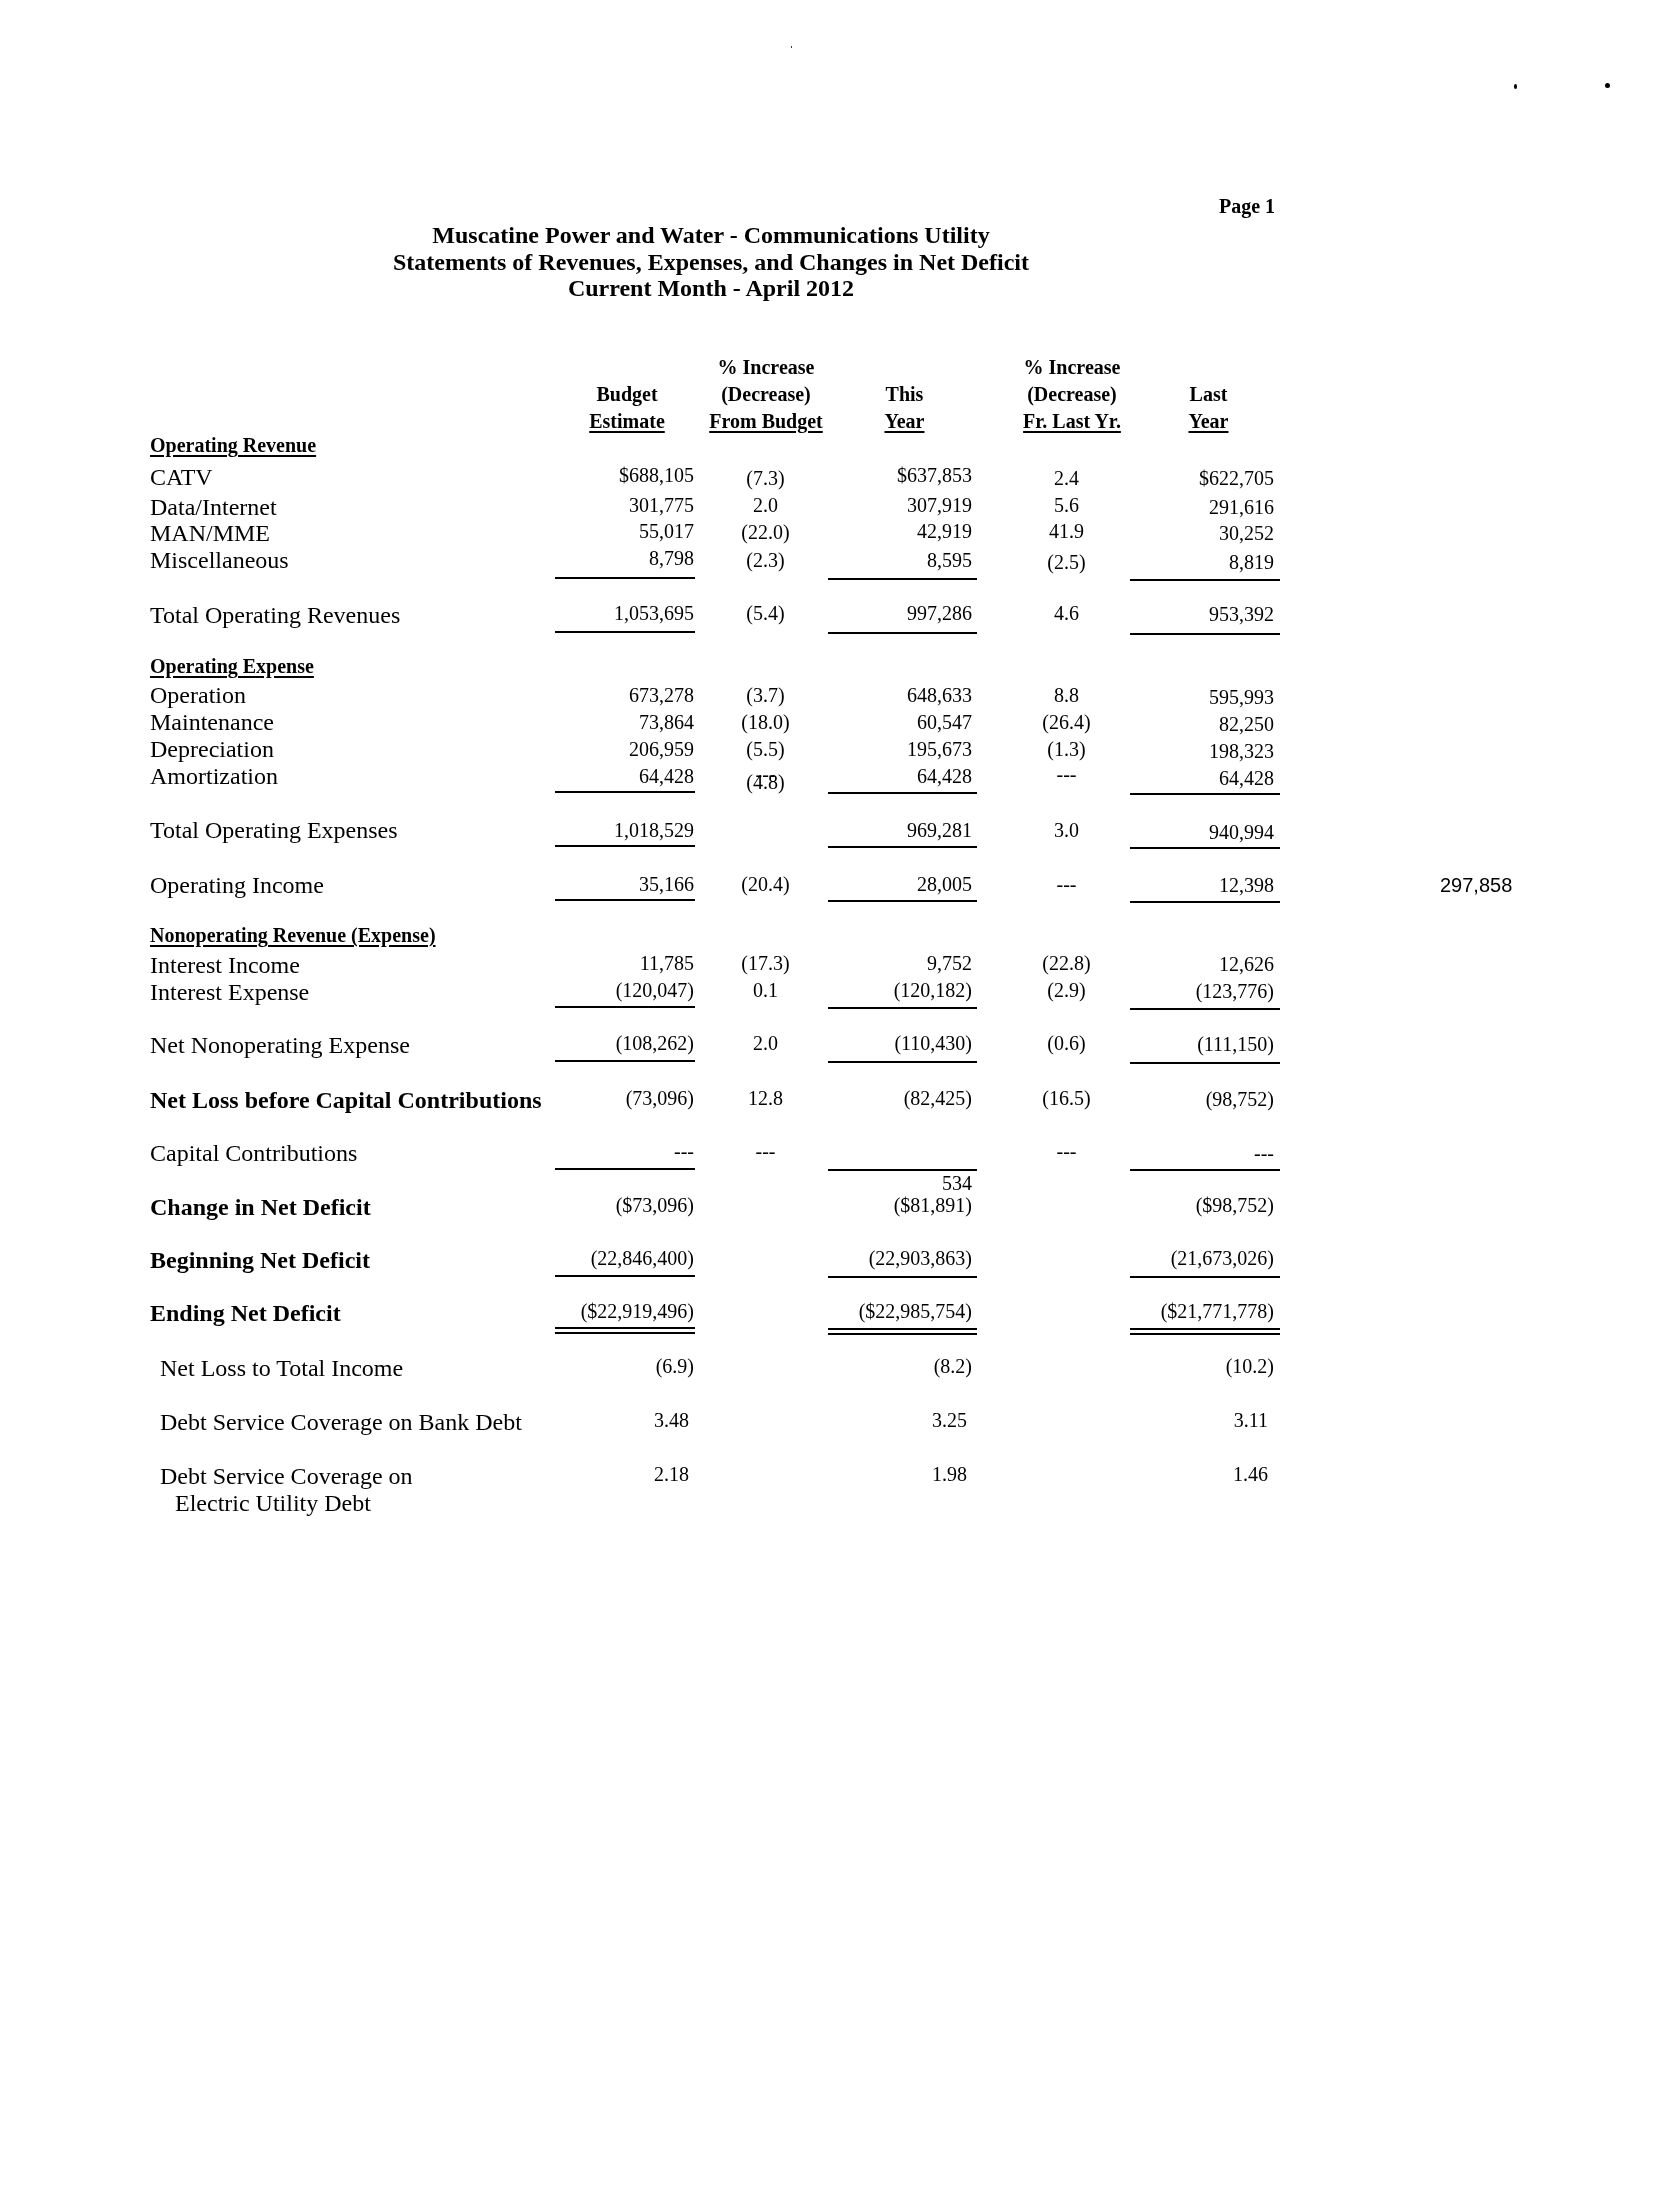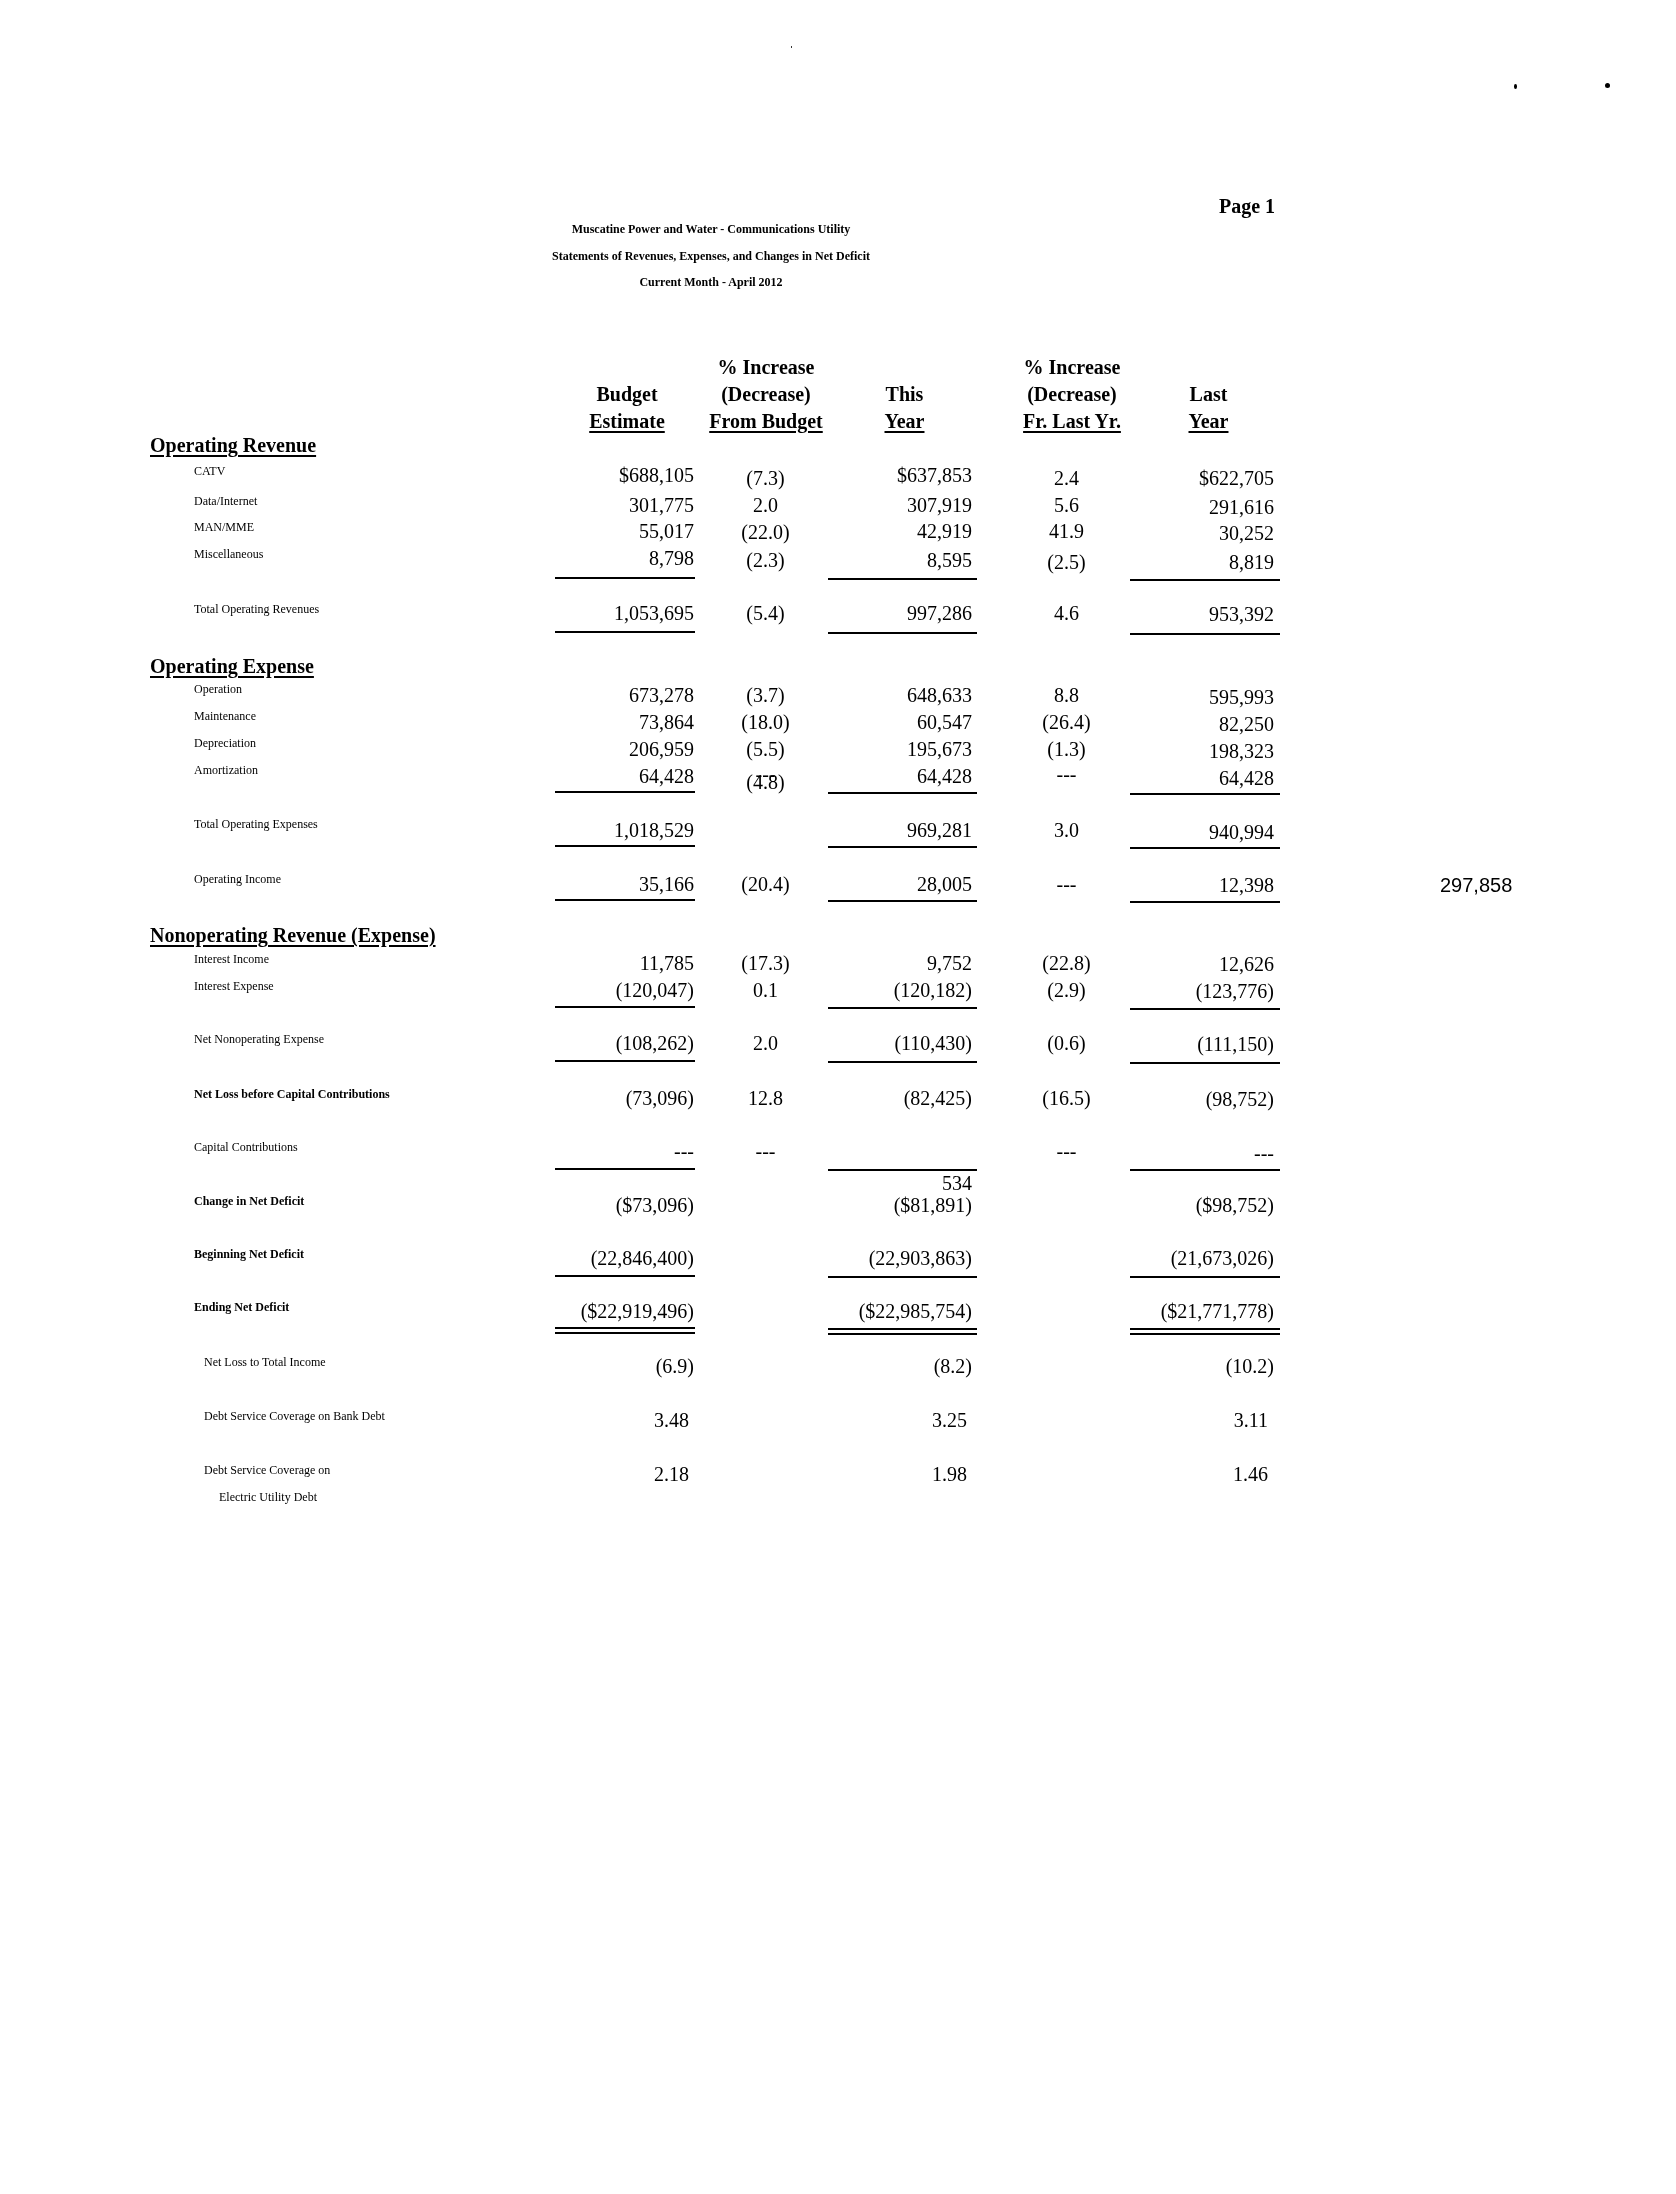--- a/index.html
+++ b/index.html
@@ -1,24 +1,24 @@
 <!DOCTYPE html>
 <html style="font-size:8px"><head>
 <meta charset="utf-8">
 <style>
   html, body { margin: 0; padding: 0; background: #ffffff; }
   body { width: 1676px; height: 2194px; position: relative; overflow: hidden;
          font-family: "Liberation Serif", "DejaVu Serif", serif; color: #000; }
   .abs { position: absolute; white-space: nowrap; }
-  .title { font-weight: bold; font-size: 12px; text-align: center; width: 746px; left: 338px; }
+  .title { font-weight: bold; font-size: 24px; text-align: center; width: 746px; left: 338px; }
   .page-num { font-weight: bold; font-size: 20px; }
   .hdr { font-weight: bold; font-size: 20px; text-align: center; line-height: 27px; }
   .hdr .u { text-decoration: underline; text-decoration-thickness: 2px; text-underline-offset: 3px; }
   .sec { font-weight: bold; font-size: 20px; text-decoration: underline; text-decoration-thickness: 2px; text-underline-offset: 3px; left: 150px; }
-  .lbl { font-size: 12px; left: 150px; margin-left: 44px; }
+  .lbl { font-size: 24px; left: 150px; }
   .lbl.bold { font-weight: bold; }
   .lbl.ind { left: 160px; }
   .lbl.ind2 { left: 175px; }
   .num { font-size: 20px; text-align: right; }
   .pct { font-size: 20px; text-align: center; }
   .c-budget { left: 545px; width: 149px; }
   .c-pb { left: 716px; width: 99px; }
   .c-this { left: 823px; width: 149px; }
   .c-pl { left: 1017px; width: 99px; }
   .c-last { left: 1124px; width: 150px; }

